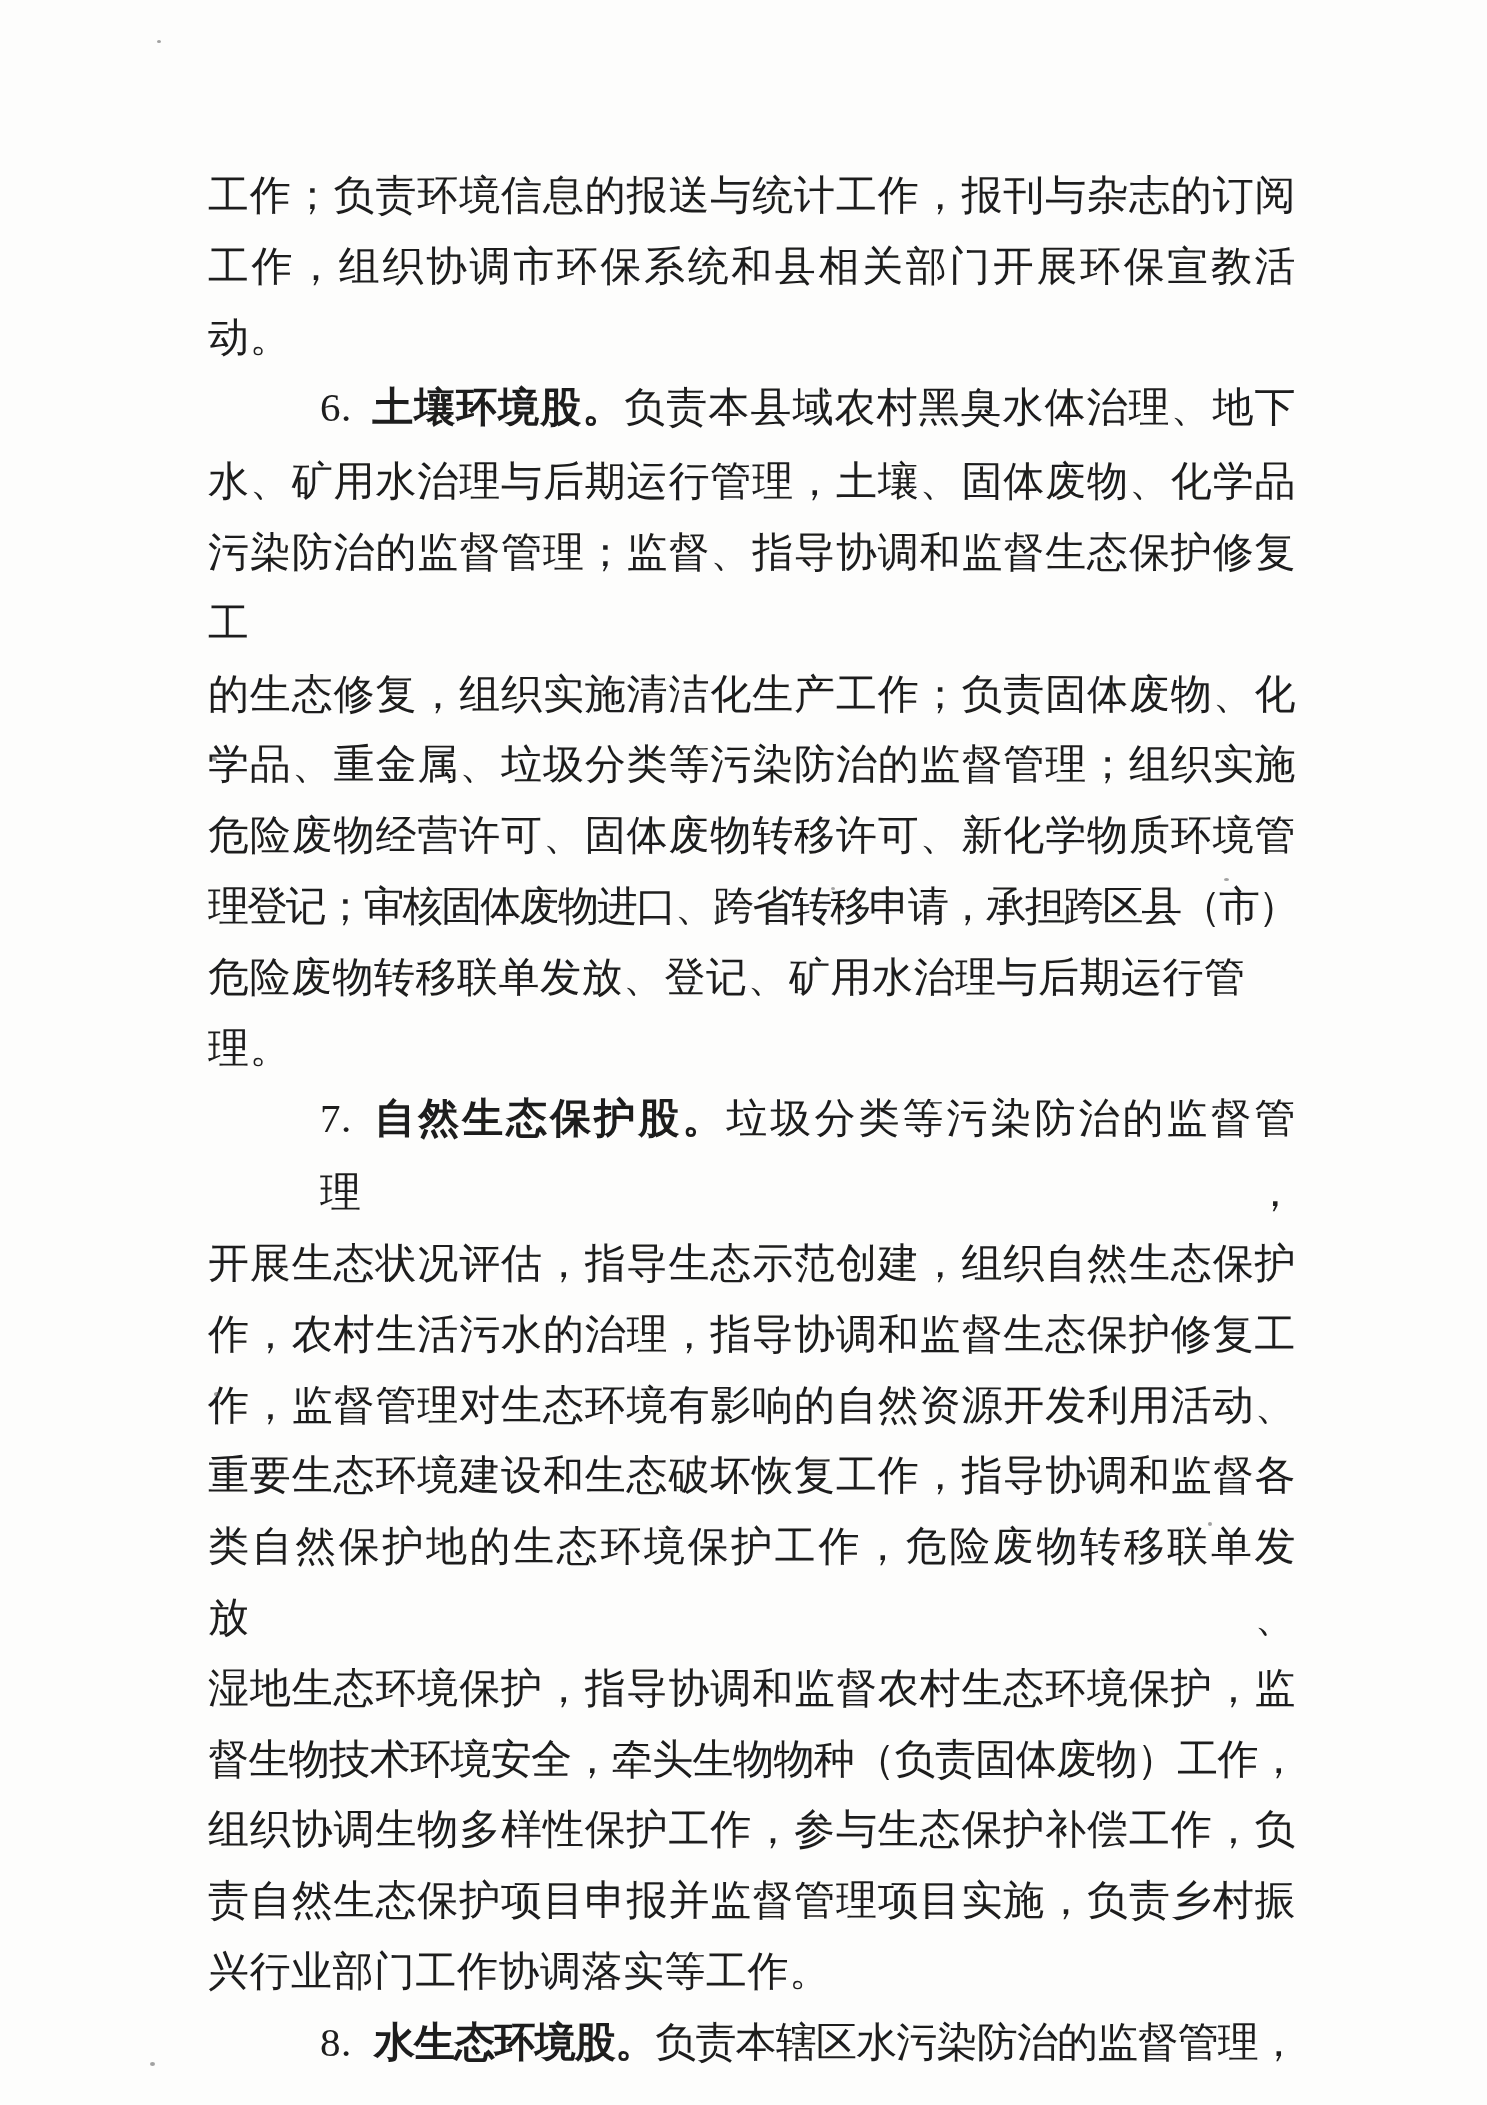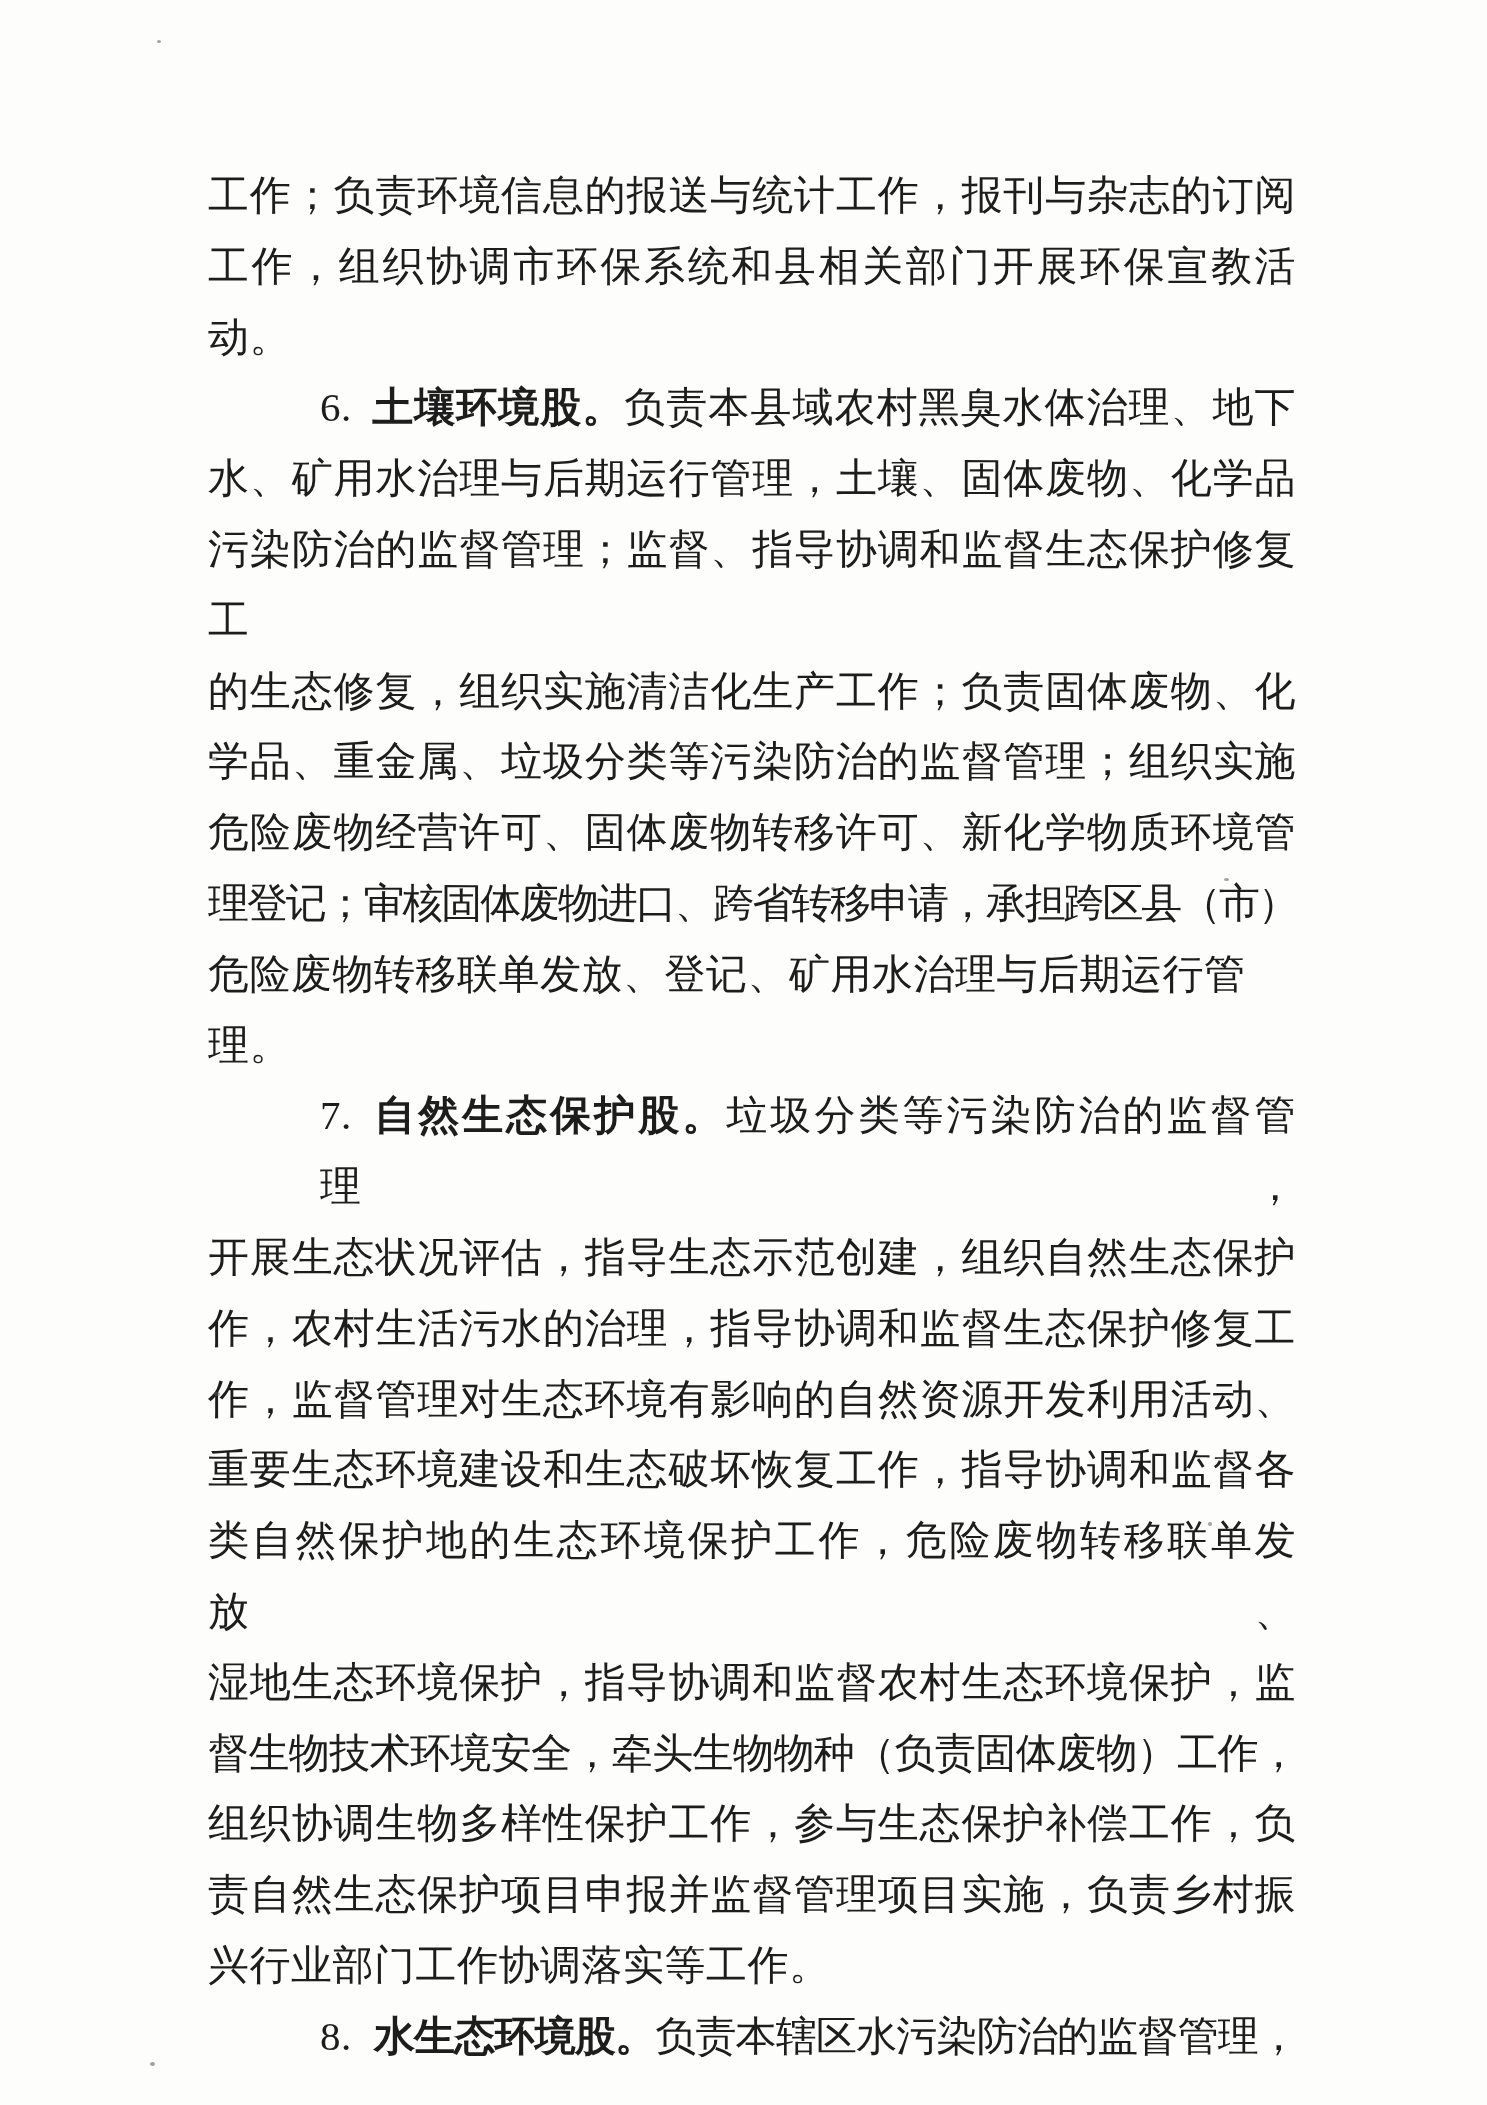--- a/index.html
+++ b/index.html
@@ -44,20 +44,21 @@
   }
   .line.tight {
     letter-spacing: -3px;
   }
   .seg-num {
     margin-right: 20px;
     letter-spacing: 0.5px;
   }
   .seg-bold {
     font-weight: bold;
+    font-family: Liberation Mono, monospace;
   }
   .speck {
     position: absolute;
     background: #555;
     border-radius: 50%;
     opacity: 0.55;
   }
 </style>
 </head>
 <body>

